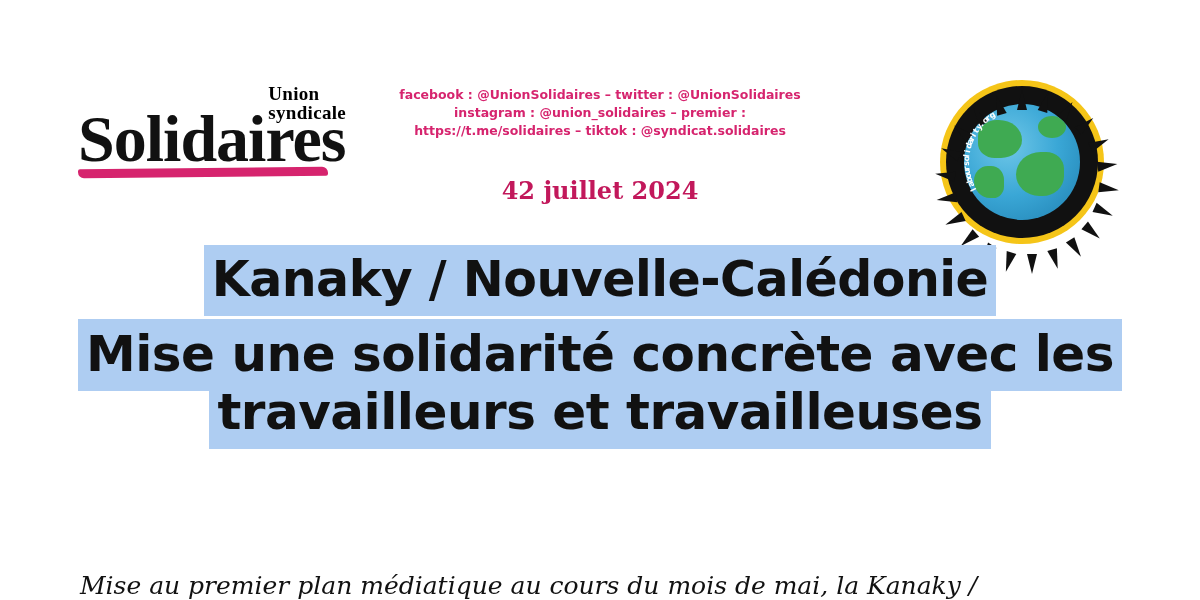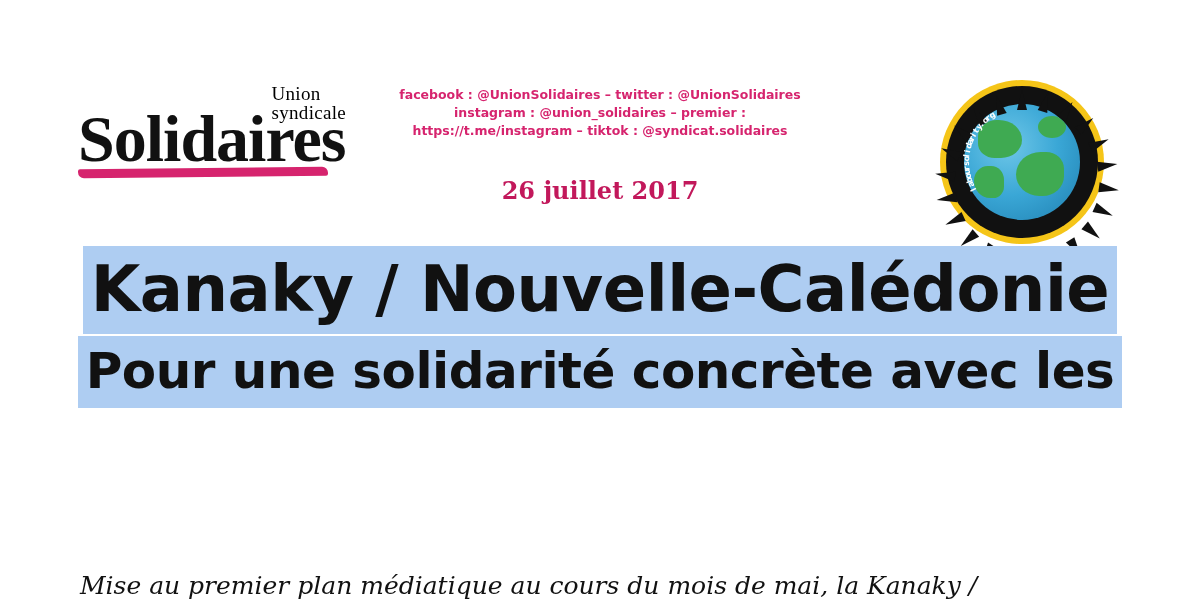--- a/index.html
+++ b/index.html
@@ -36,21 +36,21 @@
     top: 84px;
     width: 270px;
   }
   .logo-union {
     position: absolute;
     right: 2px;
     top: 0px;
     text-align: left;
     line-height: 1.02;
     font-family: "Liberation Serif", serif;
-    font-weight: normal;
+    font-weight: bold;
     font-size: 19px;
     letter-spacing: 0.3px;
     color: #000;
   }
   .logo-union .l2 { font-size: 19px; }
   .logo-solidaires {
     position: absolute;
     left: 0;
     top: 22px;
     font-family: "Liberation Serif", serif;
@@ -163,21 +163,21 @@
     width: 1200px;
     text-align: center;
   }
   .title-line {
     font-family: "DejaVu Sans", sans-serif;
     font-weight: bold;
     color: #111;
     line-height: 1.16;
     margin: 0;
   }
-  .t1 { font-size: 64px; letter-spacing: -0.5px; }
+  .t1 { font-size: 49px; letter-spacing: -0.5px; }
   .t2 { font-size: 50px; letter-spacing: -0.5px; margin-top: 16px; }
   .t3 { font-size: 50px; letter-spacing: -0.5px; }
   .hl {
     background: #aecdf2;
     box-decoration-break: clone;
     -webkit-box-decoration-break: clone;
     padding: 6px 8px 8px 8px;
   }
 
   
@@ -206,24 +206,24 @@
         <div>Union</div>
         <div class="l2">syndicale</div>
       </div>
       <div class="logo-solidaires">Solidaires</div>
       <div class="logo-underline"></div>
     </div>
 
     <div class="social">
       <div>facebook : @UnionSolidaires – twitter : @UnionSolidaires</div>
       <div>instagram : @union_solidaires – premier :</div>
-      <div>https://t.me/instagram – tiktok : @syndicat.solidaires</div>
-    </div>
-
-    <div class="date">26 juillet 2017</div>
+      <div>https://t.me/solidaires – tiktok : @syndicat.solidaires</div>
+    </div>
+
+    <div class="date">42 juillet 2024</div>
 
     <div class="badge">
       <div class="badge-ring"></div>
       <div class="badge-inner">
         <div class="land l-a"></div>
         <div class="land l-b"></div>
         <div class="land l-c"></div>
         <div class="land l-d"></div>
       </div>
       <div class="badge-text" id="badge-figures">
@@ -274,19 +274,22 @@
         </div>
     </div>
 
   </div>
 
   <div class="titles">
     <div class="title-line t1">
       <span class="hl">Kanaky / Nouvelle-Calédonie</span>
     </div>
     <div class="title-line t2">
-      <span class="hl">Pour une solidarité concrète avec les</span>
+      <span class="hl">Mise une solidarité concrète avec les</span>
+    </div>
+    <div class="title-line t3">
+      <span class="hl">travailleurs et travailleuses</span>
     </div>
   </div>
 
   <div class="bodytext">Mise au premier plan médiatique au cours du mois de mai, la Kanaky /</div>
 
 </div>
 
 </body></html>

